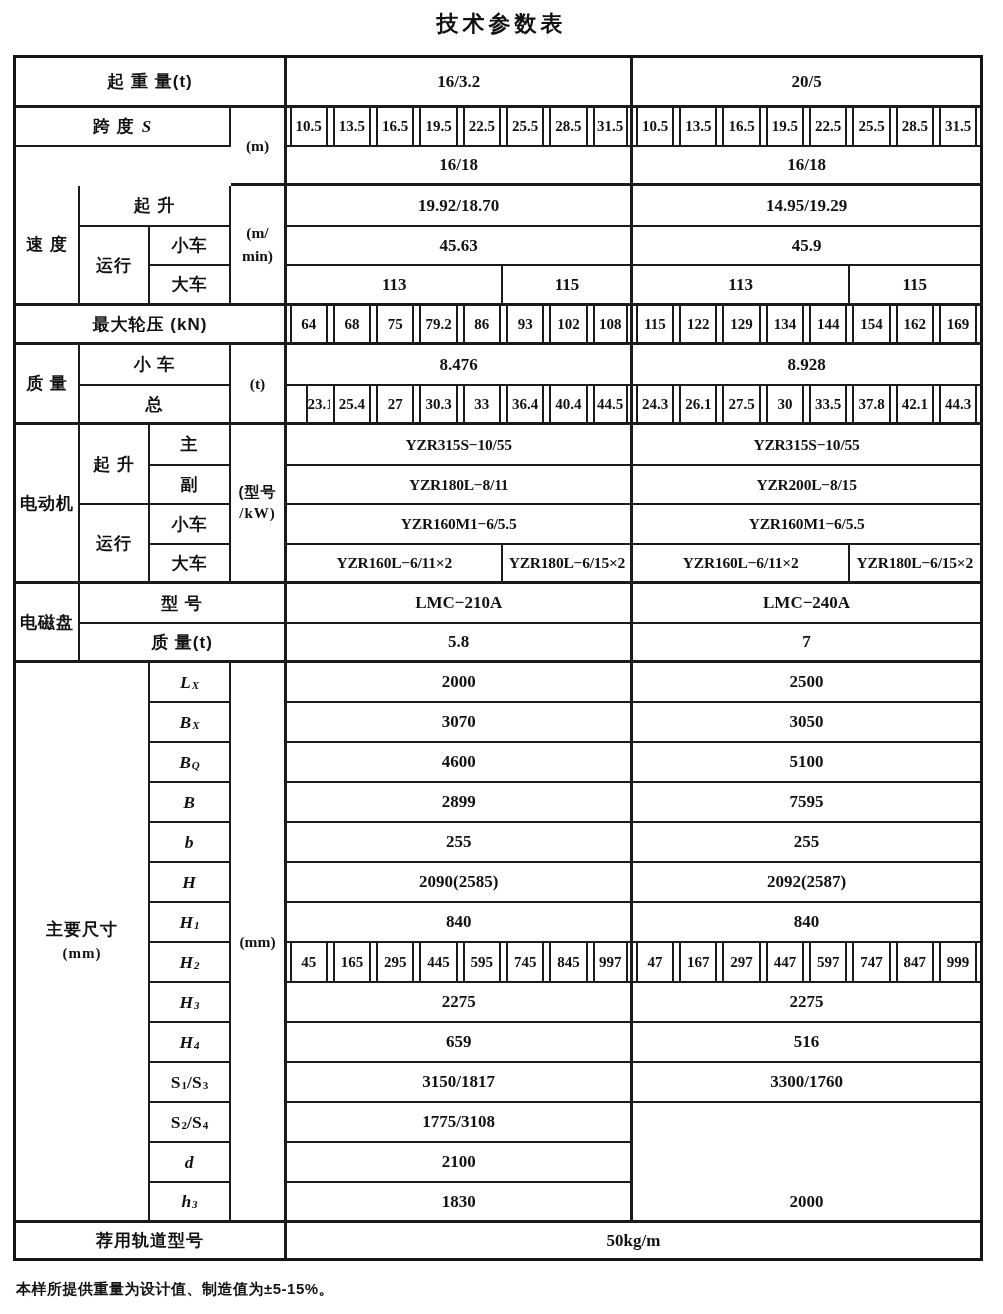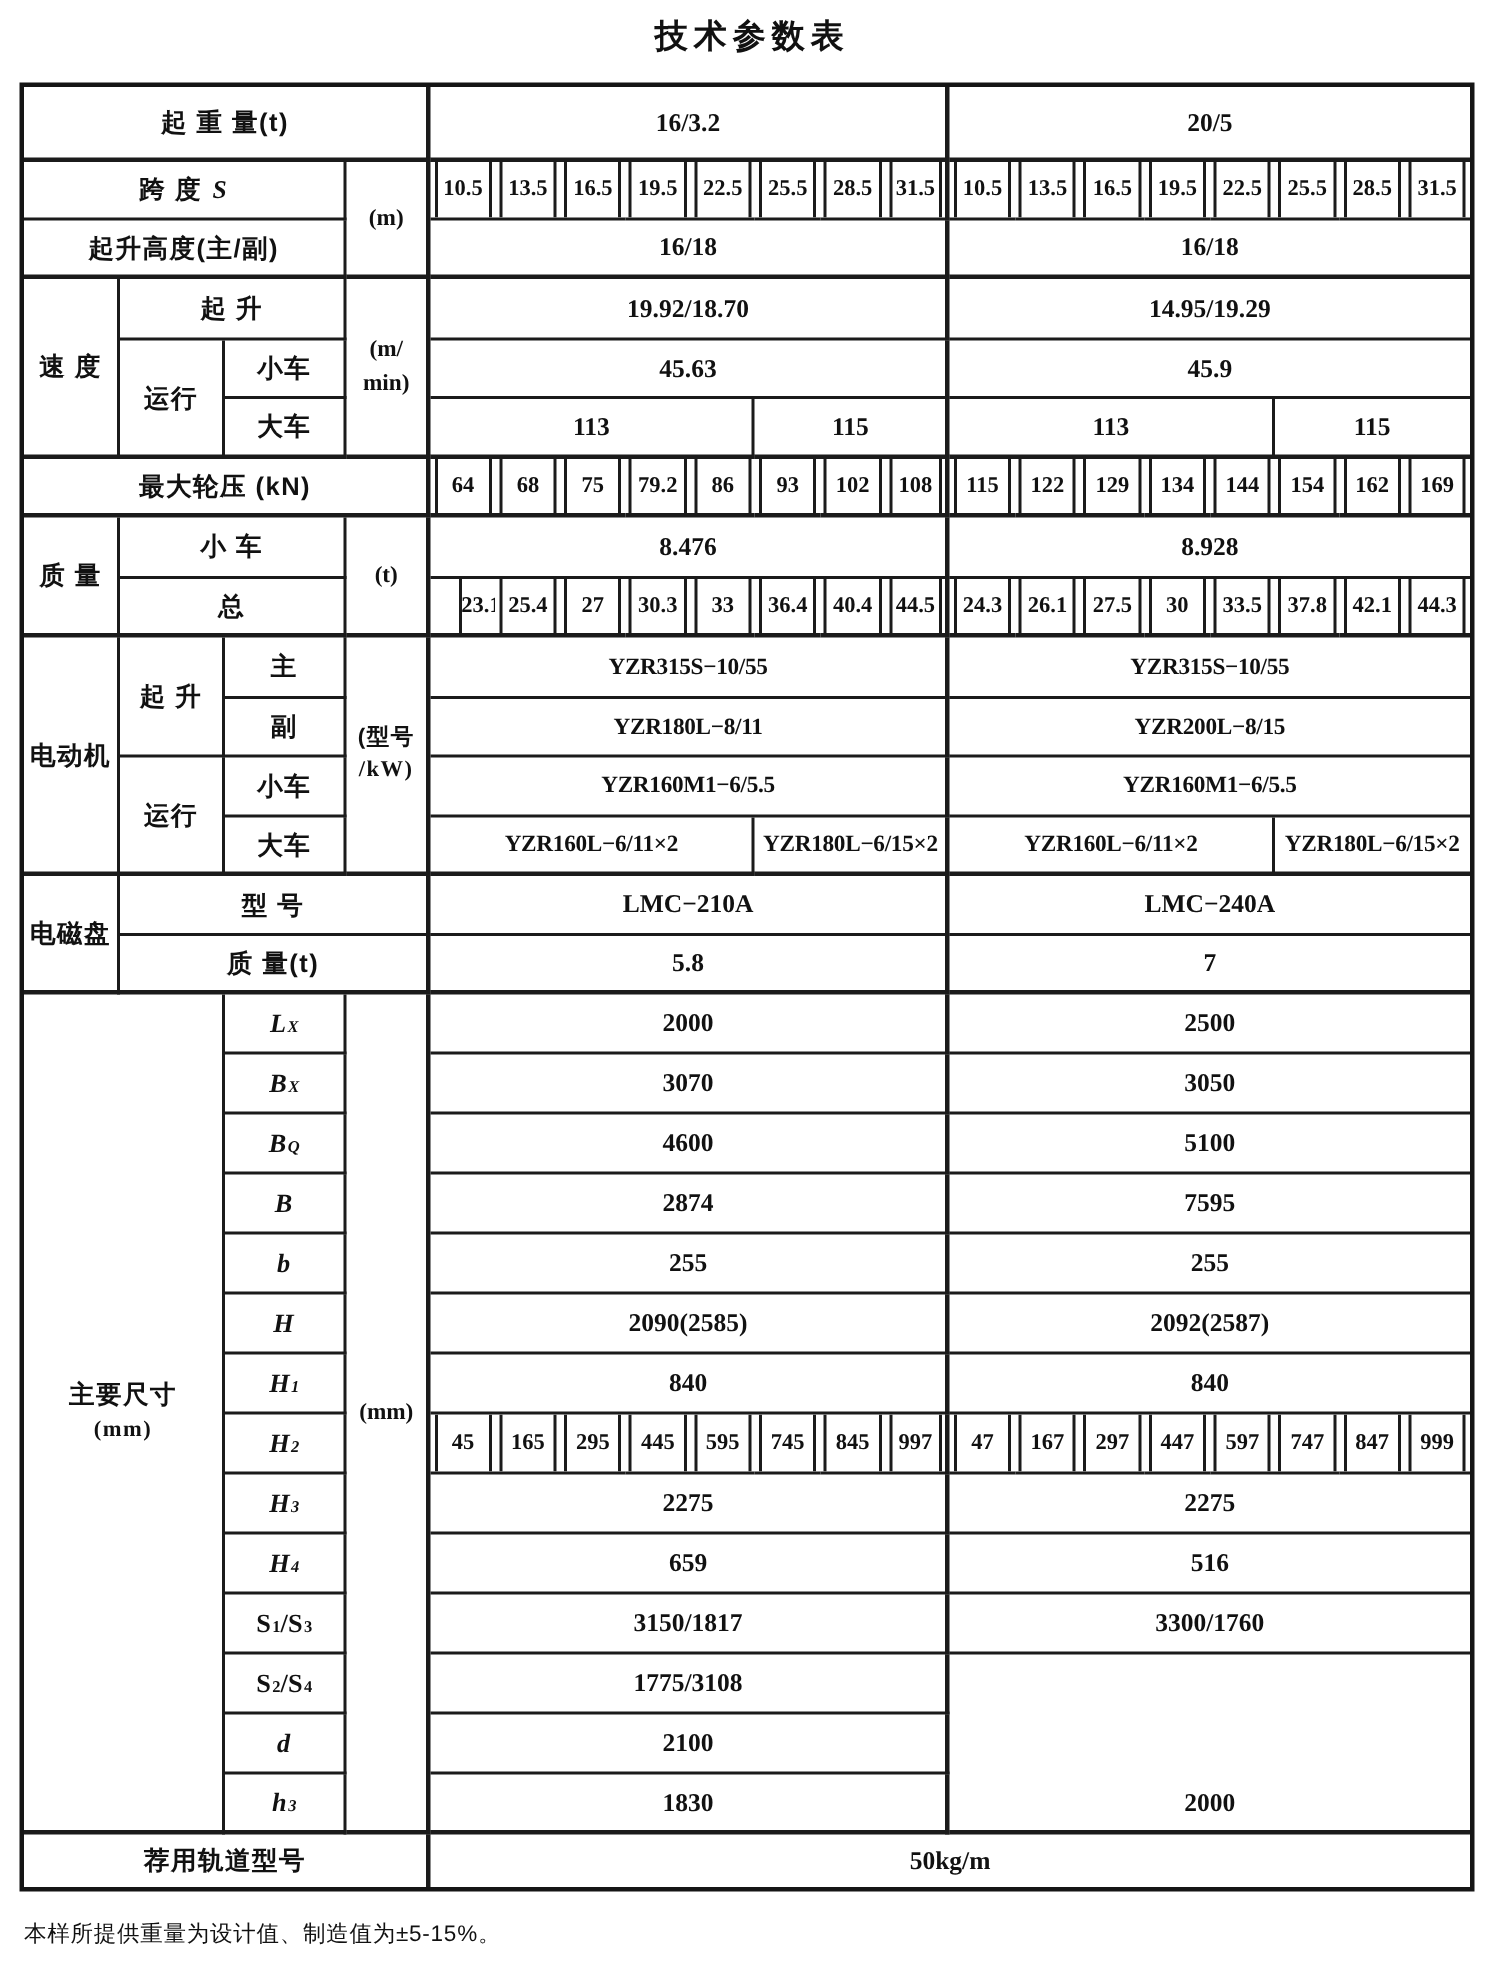--- a/index.html
+++ b/index.html
@@ -23,41 +23,40 @@
   .nr{border-right:0}
   .nb{border-bottom:0}
   .gap{border-right-width:0;font-family:"Liberation Serif",serif;font-weight:700;font-size:15px}
   .gap.tr{border-right-width:3px}
   .gap.nr{border-right-width:0}
   .ibox{align-self:stretch;flex:1;margin:0 2.5px;display:flex;align-items:center;justify-content:center;
         border-left:2px solid #1b1b1b;border-right:2px solid #1b1b1b}
   .sym{font-family:"Liberation Serif",serif;font-weight:700;font-size:17.5px;font-style:italic}
   .ser{font-family:"Liberation Serif",serif}
   sub{font-size:11px;line-height:1;position:relative;top:3px;margin-left:1px}
-  .footnote{position:absolute;left:16px;top:1280px;font-weight:400;font-size:15px;letter-spacing:0.5px}
+  .footnote{position:absolute;left:16px;top:1280px;font-weight:700;font-size:15px;letter-spacing:0.5px}
   i{font-style:italic}
 </style>
 </head>
 <body>
 
 <div class="title">技术参数表</div>
 
 <div id="grid">
 
   <div class="c lab tb tr" style="grid-area:1/1/2/5">起 重 量(t)</div>
   <div class="c dat tb tr" style="grid-area:1/5/2/13">16/3.2</div>
   <div class="c dat tb nr" style="grid-area:1/13/2/21">20/5</div>
 
   <div class="c lab" style="grid-area:2/1/3/4">
       <span>跨 度</span>
       <i class="ser" style="margin-left:7px">S</i>
     </div>
   <div class="c unit tb tr" style="grid-area:2/4/4/5">(m)</div>
 
-  <div class="c lab tb" style="grid-area:3/1/4/4">起升高度(主/副)</div>
   <div class="c dat tb tr" style="grid-area:3/5/4/13">16/18</div>
   <div class="c dat tb nr" style="grid-area:3/13/4/21">16/18</div>
 
   <div class="c lab tb" style="grid-area:4/1/7/2">速 度</div>
   <div class="c lab" style="grid-area:4/2/5/4">起 升</div>
   <div class="c unit tb tr flexcol" style="grid-area:4/4/7/5">
       <span>(m/</span>
       <span>min)</span>
     </div>
   <div class="c dat tr" style="grid-area:4/5/5/13">19.92/18.70</div>
@@ -135,21 +134,21 @@
       <i>B</i>
       <sub>Q</sub>
     </div>
   <div class="c dat tr" style="grid-area:18/5/19/13">4600</div>
   <div class="c dat nr" style="grid-area:18/13/19/21">5100</div>
 
   <div class="c sym" style="grid-area:19/3/20/4">
       <i>B</i>
       <sub></sub>
     </div>
-  <div class="c dat tr" style="grid-area:19/5/20/13">2874</div>
+  <div class="c dat tr" style="grid-area:19/5/20/13">2899</div>
   <div class="c dat nr" style="grid-area:19/13/20/21">7595</div>
 
   <div class="c sym" style="grid-area:20/3/21/4">
       <i>b</i>
       <sub></sub>
     </div>
   <div class="c dat tr" style="grid-area:20/5/21/13">255</div>
   <div class="c dat nr" style="grid-area:20/13/21/21">255</div>
 
   <div class="c sym" style="grid-area:21/3/22/4">

